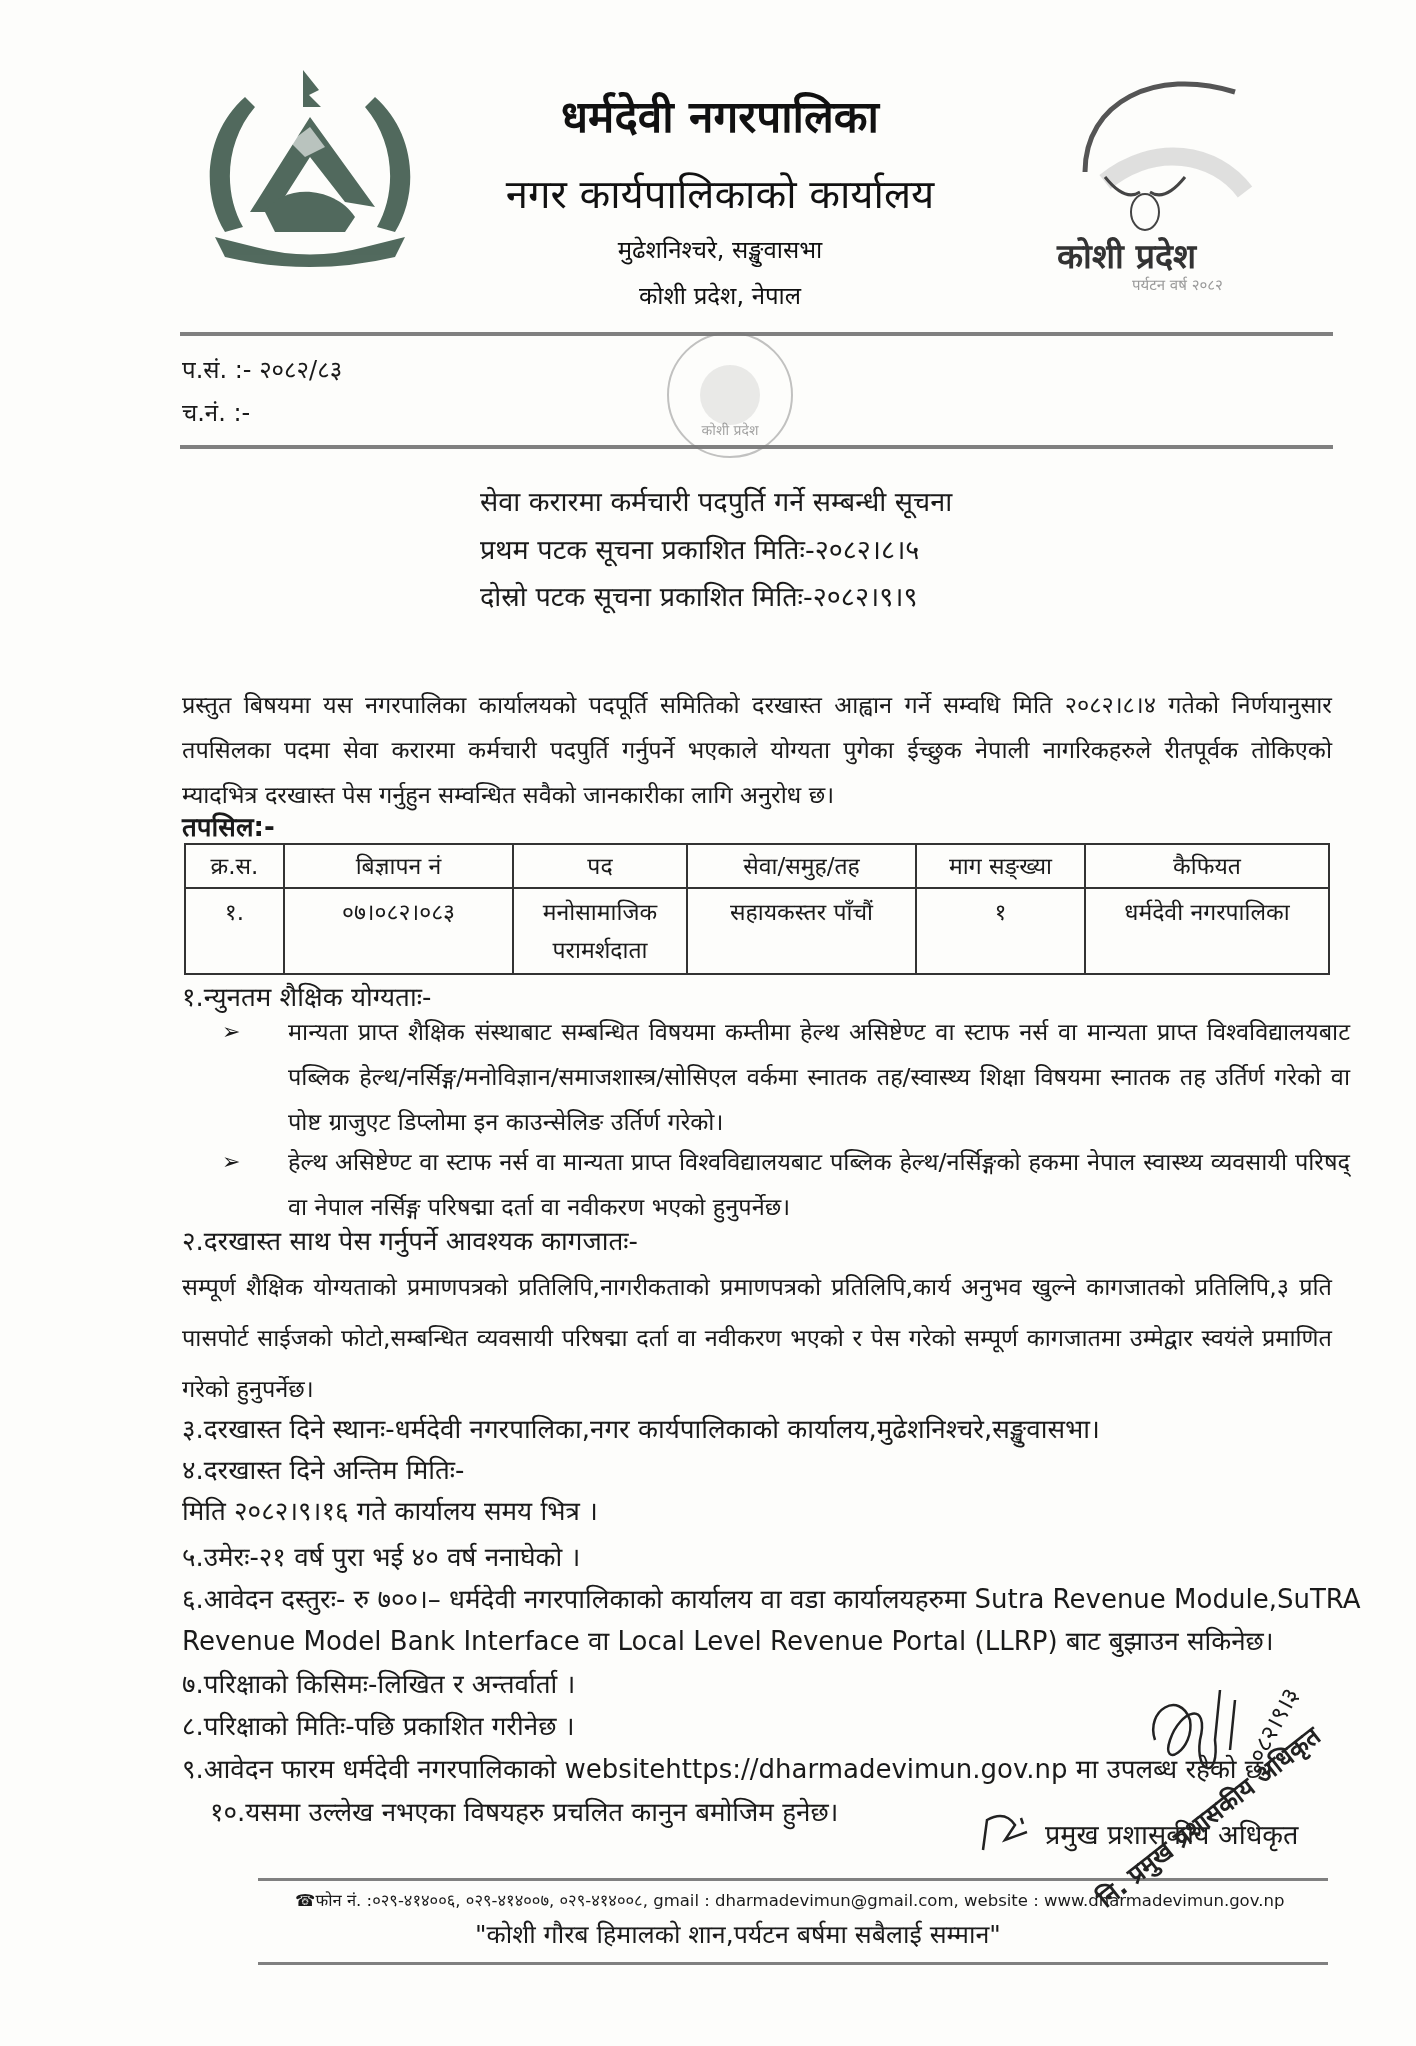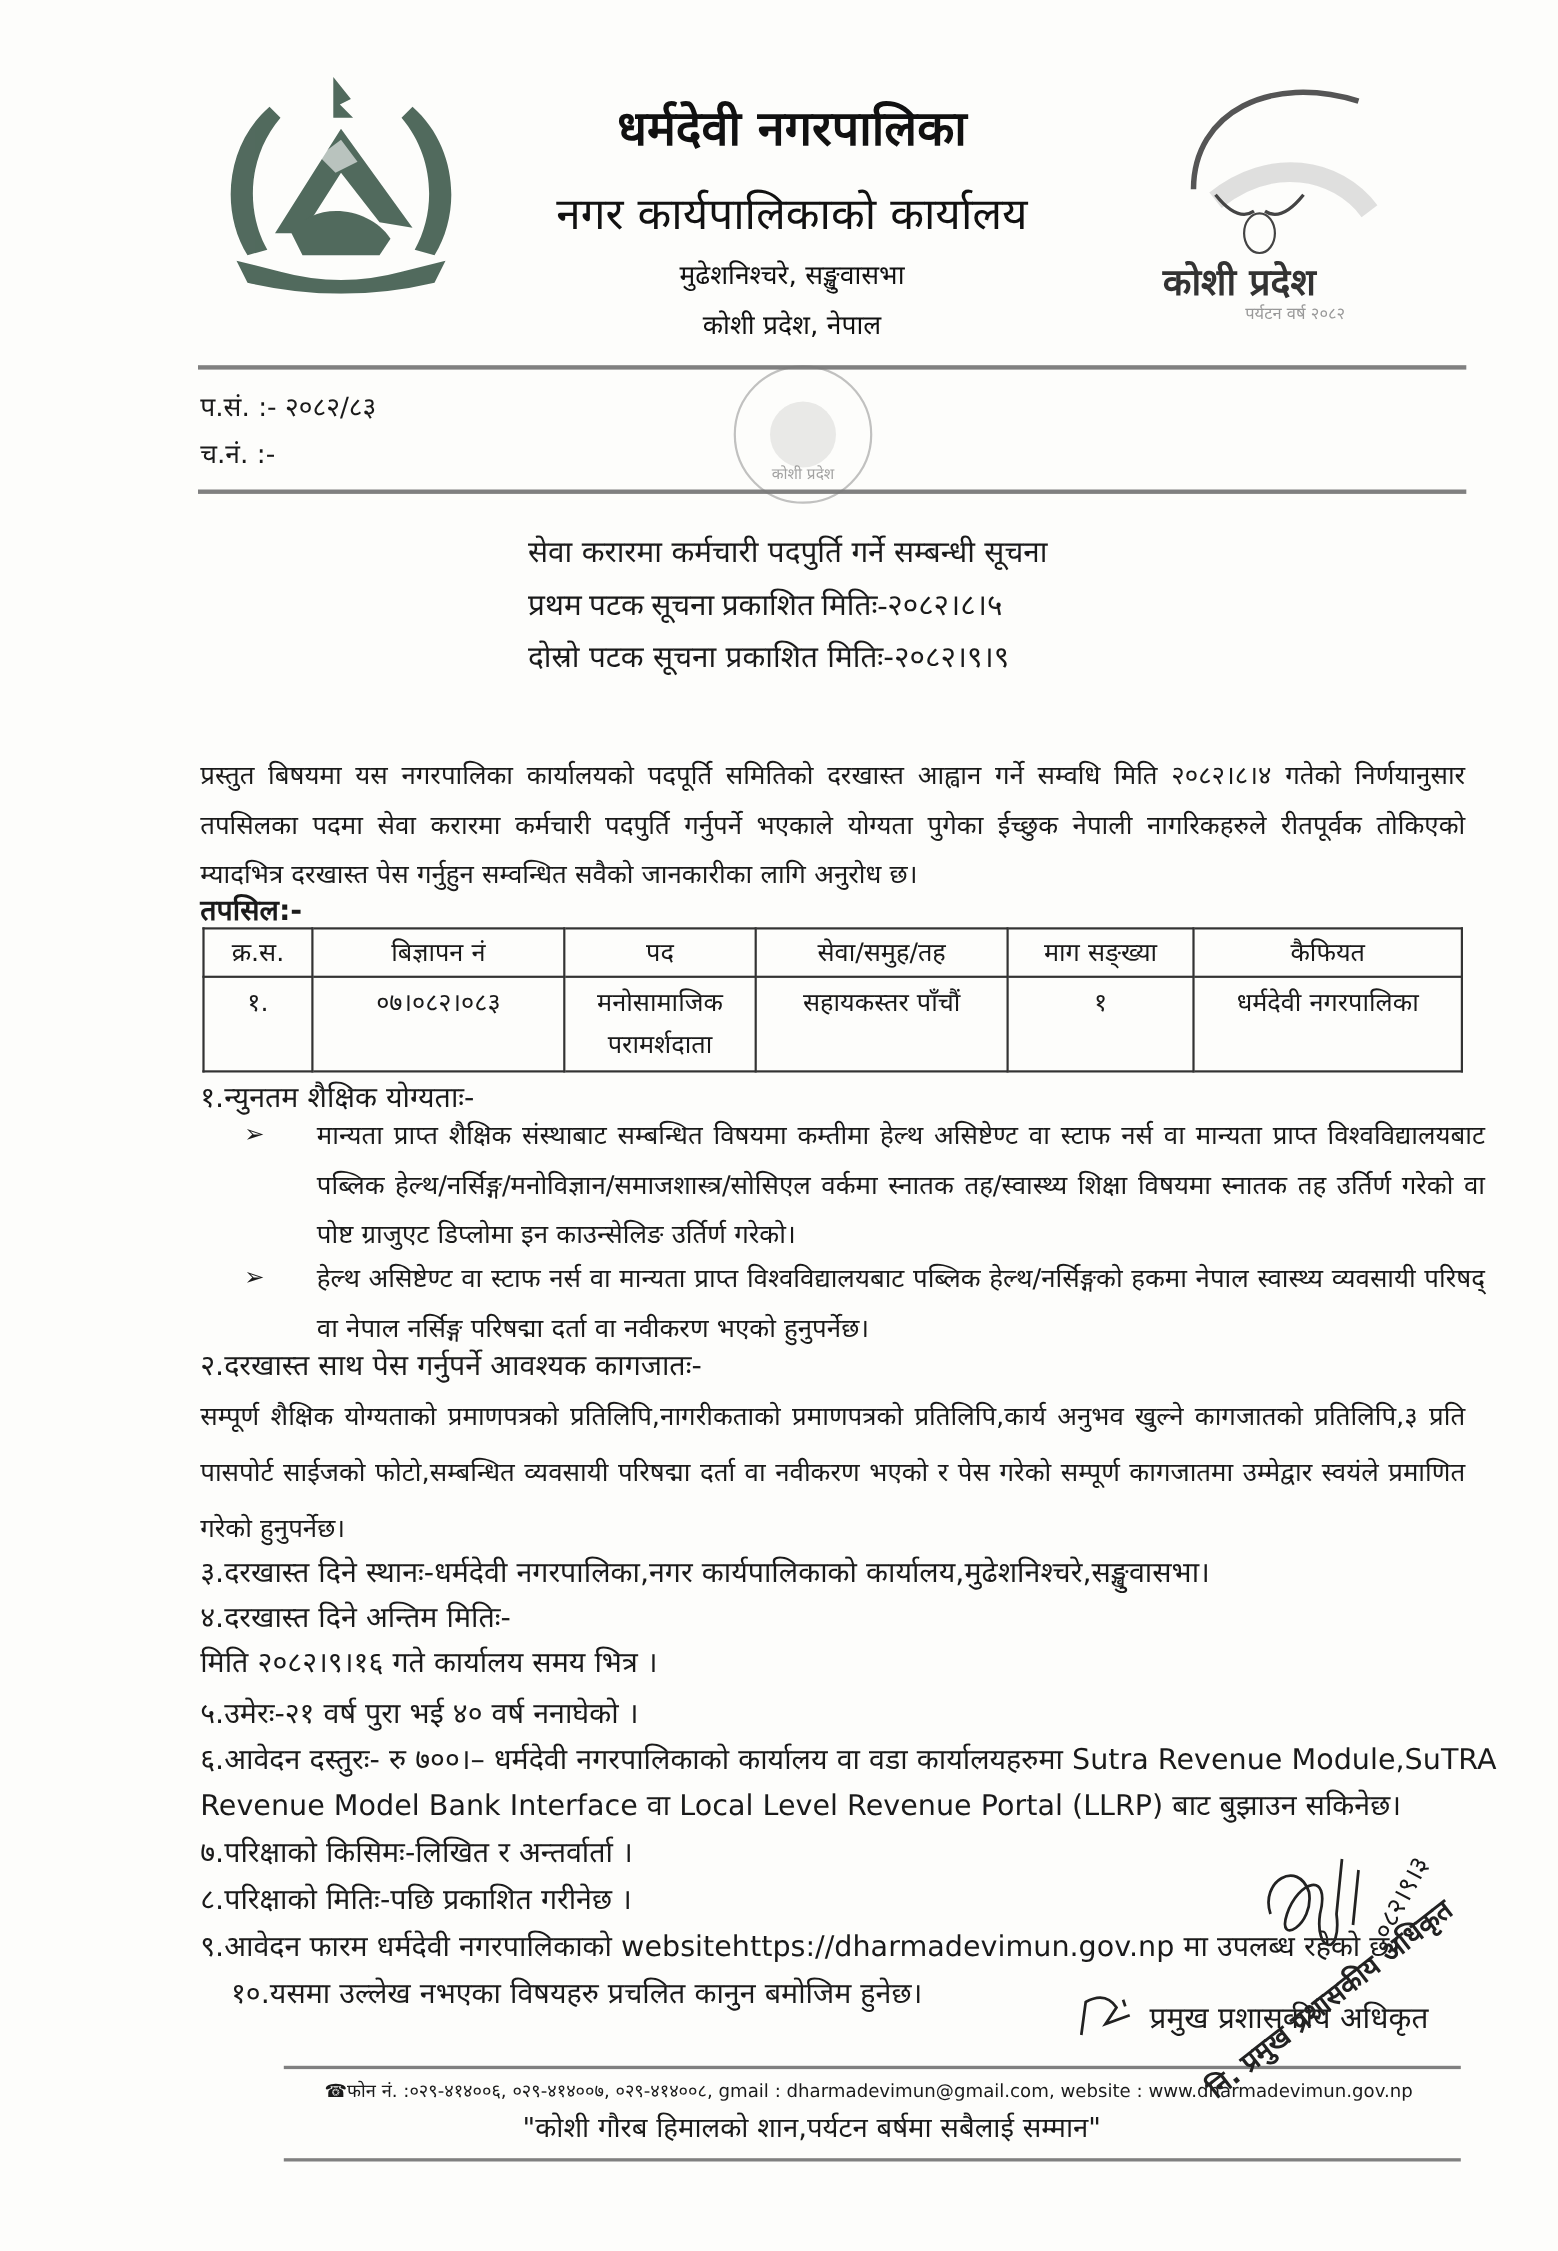--- a/index.html
+++ b/index.html
@@ -86,21 +86,21 @@
 
 <div class="abs stamp-round">
   <svg width="200" height="160" viewBox="0 0 200 160">
     <circle cx="100" cy="70" r="62" fill="none" stroke="#777" stroke-width="2" opacity="0.45"></circle>
     <circle cx="100" cy="70" r="30" fill="#999" opacity="0.2"></circle>
     <text x="100" y="110" font-size="14" text-anchor="middle" fill="#666" opacity="0.6" font-family="DejaVu Sans, sans-serif">कोशी प्रदेश</text>
   </svg>
 </div>
 
 <div class="abs subject" style="top:482px;">सेवा करारमा कर्मचारी पदपुर्ति गर्ने सम्बन्धी सूचना</div>
-<div class="abs subject" style="top:530px;font-family:Liberation Serif, serif;">प्रथम पटक सूचना प्रकाशित मितिः-२०८२।८।५</div>
+<div class="abs subject" style="top:530px;">प्रथम पटक सूचना प्रकाशित मितिः-२०८२।८।५</div>
 <div class="abs subject" style="top:577px;">दोस्रो पटक सूचना प्रकाशित मितिः-२०८२।९।९</div>
 
 <div class="abs para" style="top:683px;">प्रस्तुत बिषयमा यस नगरपालिका कार्यालयको पदपूर्ति समितिको दरखास्त आह्वान गर्ने सम्वधि मिति २०८२।८।४ गतेको निर्णयानुसार तपसिलका पदमा सेवा करारमा कर्मचारी पदपुर्ति गर्नुपर्ने भएकाले योग्यता पुगेका ईच्छुक नेपाली नागरिकहरुले रीतपूर्वक तोकिएको म्यादभित्र दरखास्त पेस गर्नुहुन सम्वन्धित सवैको जानकारीका लागि अनुरोध छ।</div>
 <div class="abs line" style="top:808px;font-weight:bold;">तपसिल:-</div>
 
 <table class="vac">
   <thead>
     <tr>
       <th style="width:85px">क्र.स.</th>
       <th style="width:215px">बिज्ञापन नं</th>

